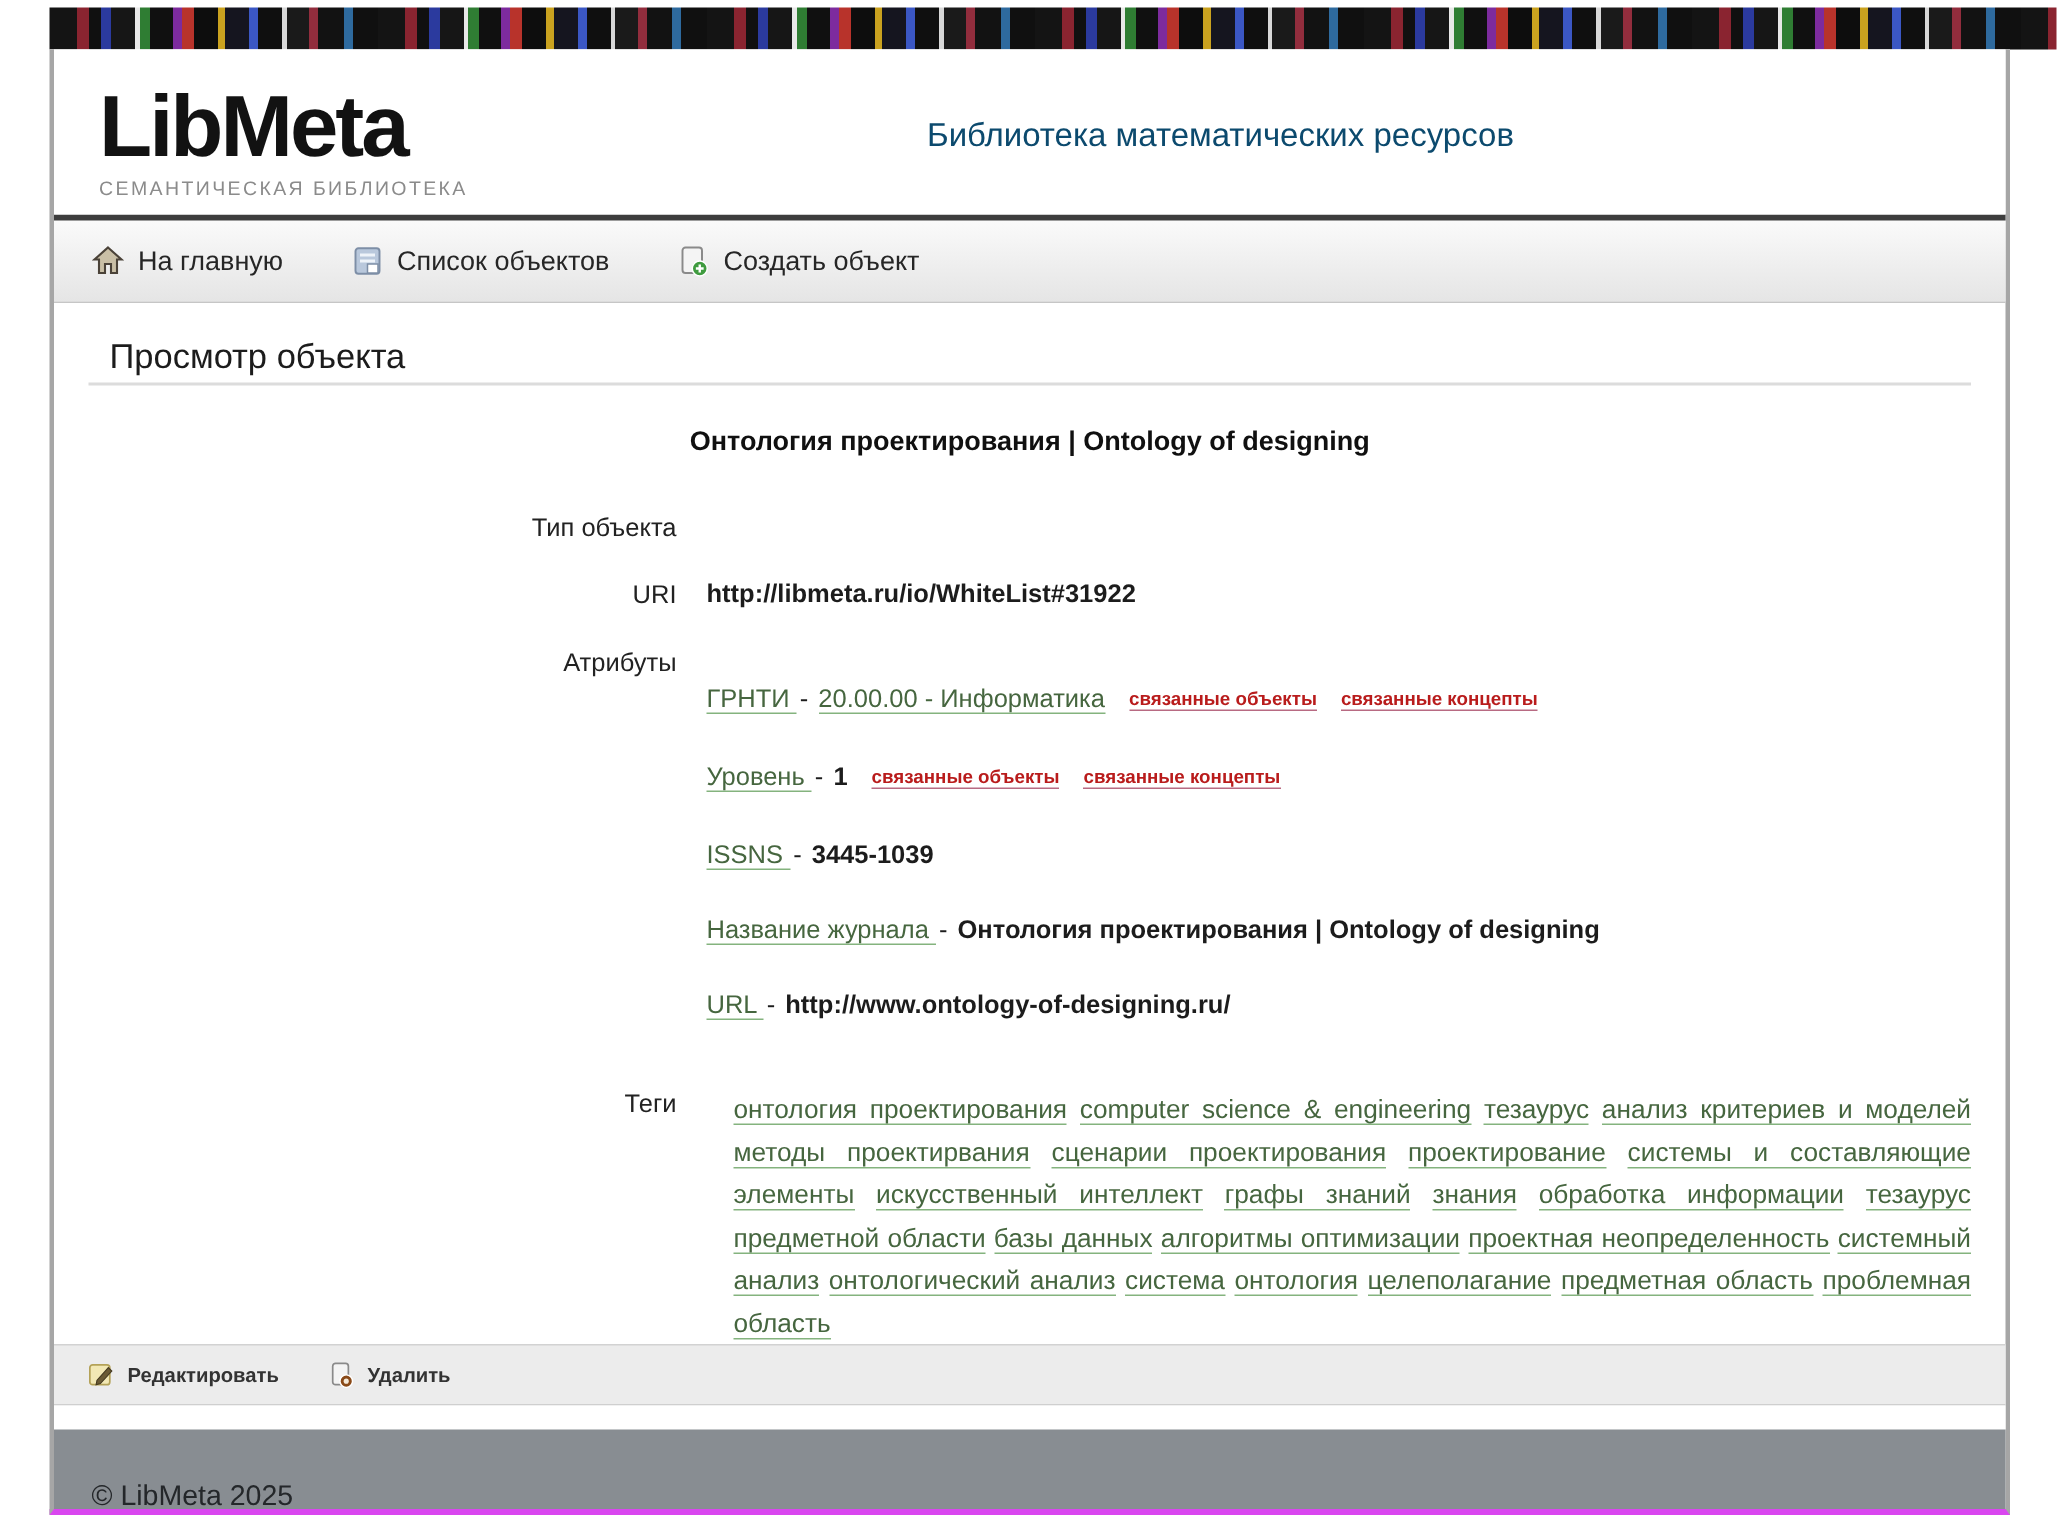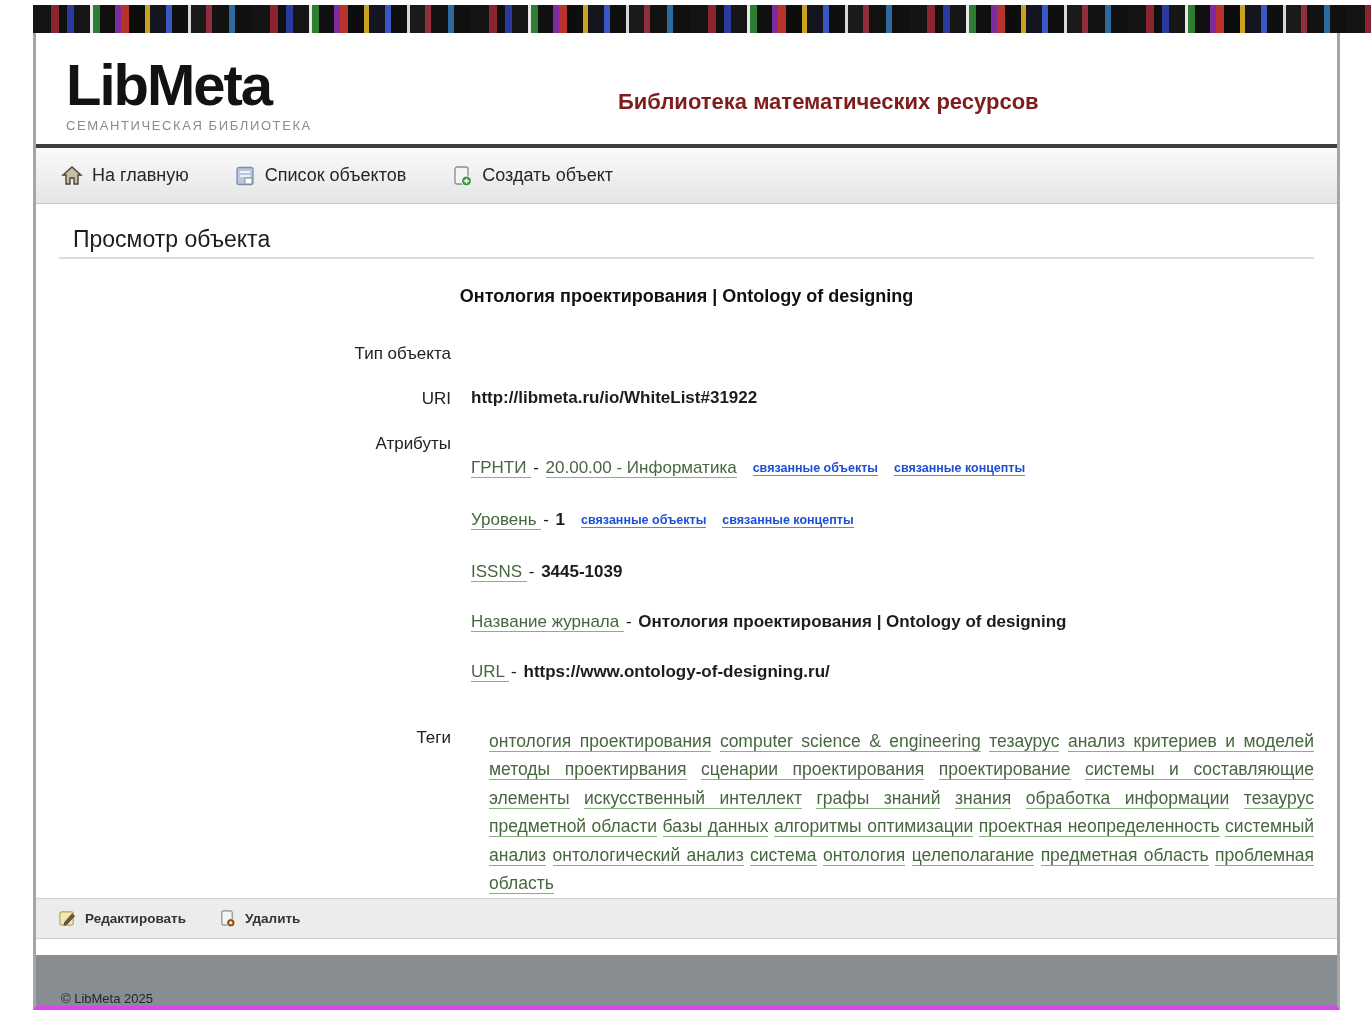--- a/index.html
+++ b/index.html
@@ -24,21 +24,21 @@
     border-left:3px solid #a6a6a6; border-right:3px solid #a6a6a6;
     border-bottom:4px solid #d946ef;
     display:flex; flex-direction:column;
   }
 
   
   header{ height:117px; position:relative; background:#fff; }
   .logo-block{ position:absolute; left:30px; top:22px; }
   .logo{ font-size:58px; font-weight:bold; letter-spacing:-2px; color:#121212; line-height:1.05; }
   .tagline{ font-size:13px; color:#8b8b8b; letter-spacing:1.6px; margin-top:2px; }
-  .site-title{ position:absolute; left:582px; top:56px; font-size:22px; font-weight:bold; color:#7f1d1d; }
+  .site-title{ position:absolute; left:582px; top:44px; font-size:22px; font-weight:normal; color:#0c4a6e; }
 
   
   nav{
     height:62px; border-top:4px solid #3d3d3d; border-bottom:1px solid #c6c6c6;
     background:linear-gradient(#fafafa,#e5e5e5);
     display:flex; align-items:center; padding-left:25px; gap:45px;
   }
   .nav-item{ display:flex; align-items:center; gap:9px; cursor:pointer; }
   .nav-item span.lbl{ font-size:18px; color:#262626; }
   .icon{ display:inline-flex; width:22px; height:22px; }
@@ -56,41 +56,41 @@
   .row-uri{ margin-bottom:24px; }
   .uri-value{ font-weight:bold; color:#1c1c1c; }
   .row-tags{ margin-top:16px;gap:38px; }
 
   a.glink{ color:#46663f; text-decoration:none; border-bottom:1px solid #84b37e; cursor:pointer; }
   .attr-list{ padding-top:24px; }
   .attr-row{ margin-bottom:29px; line-height:21px; }
   .attr-dash{ color:#1c1c1c; padding:0 2px; }
   .attr-val{ font-weight:bold; color:#1c1c1c; }
   a.crimson{
-    color:#1d4ed8; font-size:12.5px; font-weight:bold; text-decoration:none;
+    color:#b91c1c; font-size:12.5px; font-weight:bold; text-decoration:none;
     border-bottom:1px solid #b86a82; margin-left:16px; cursor:pointer; position:relative; top:-1px;
   }
   .tags-par{ max-width:860px; text-align:justify; line-height:28.5px; font-size:17.5px; }
   .tags-par a.glink{ white-space:normal; }
 
   
   .actions{
     height:43px; background:#ececec; border-top:1px solid #d2d2d2; border-bottom:1px solid #cfcfcf;
     display:flex; align-items:center; padding-left:22px; gap:32px;
   }
   .action-item{ display:flex; align-items:center; gap:8px; cursor:pointer; }
   .action-item span.lbl{ font-size:13.5px; font-weight:bold; color:#333; }
   .action-item .icon{ width:19px; height:19px; }
 
   .gap-band{ height:17px; background:#fff; }
 
   footer{
     height:53px; background:#888d92; display:flex; align-items:center; padding-left:25px;
   }
-  footer .copy{ font-size:13px; color:#24272a;margin-top:36px; }
+  footer .copy{ font-size:19px; color:#24272a;margin-top:36px; }
 </style>
 </head>
 <body>
 
 <div class="strip"></div>
 
 <div class="page">
 
   <header>
     <div class="logo-block">
@@ -148,21 +148,21 @@
         <div class="uri-value">http://libmeta.ru/io/WhiteList#31922</div>
       </div>
 
       <div class="field-row row-attrs">
         <div class="field-label">Атрибуты</div>
         <div class="attr-list" id="attrList">
             <div class="attr-row"><a class="glink">ГРНТИ </a><span class="attr-dash"> - </span><a class="glink">20.00.00 - Информатика</a><a class="crimson">связанные объекты</a><a class="crimson">связанные концепты</a></div>
             <div class="attr-row"><a class="glink">Уровень </a><span class="attr-dash"> - </span><span class="attr-val">1</span><a class="crimson">связанные объекты</a><a class="crimson">связанные концепты</a></div>
             <div class="attr-row"><a class="glink">ISSNS </a><span class="attr-dash"> - </span><span class="attr-val">3445-1039</span></div>
             <div class="attr-row"><a class="glink">Название журнала </a><span class="attr-dash"> - </span><span class="attr-val">Онтология проектирования | Ontology of designing</span></div>
-            <div class="attr-row"><a class="glink">URL </a><span class="attr-dash"> - </span><span class="attr-val">https://www.ontology-of-designing.ru/</span></div>
+            <div class="attr-row"><a class="glink">URL </a><span class="attr-dash"> - </span><span class="attr-val">http://www.ontology-of-designing.ru/</span></div>
           </div>
       </div>
 
       <div class="field-row row-tags">
         <div class="field-label">Теги</div>
         <p class="tags-par" id="tagsPar"><a class="glink">онтология проектирования</a> <a class="glink">computer science &amp; engineering</a> <a class="glink">тезаурус</a> <a class="glink">анализ критериев и моделей</a> <a class="glink">методы проектирвания</a> <a class="glink">сценарии проектирования</a> <a class="glink">проектирование</a> <a class="glink">системы и составляющие элементы</a> <a class="glink">искусственный интеллект</a> <a class="glink">графы знаний</a> <a class="glink">знания</a> <a class="glink">обработка информации</a> <a class="glink">тезаурус предметной области</a> <a class="glink">базы данных</a> <a class="glink">алгоритмы оптимизации</a> <a class="glink">проектная неопределенность</a> <a class="glink">системный анализ</a> <a class="glink">онтологический анализ</a> <a class="glink">система</a> <a class="glink">онтология</a> <a class="glink">целеполагание</a> <a class="glink">предметная область</a> <a class="glink">проблемная область</a></p>
       </div>
 
     </div>
   </main>

